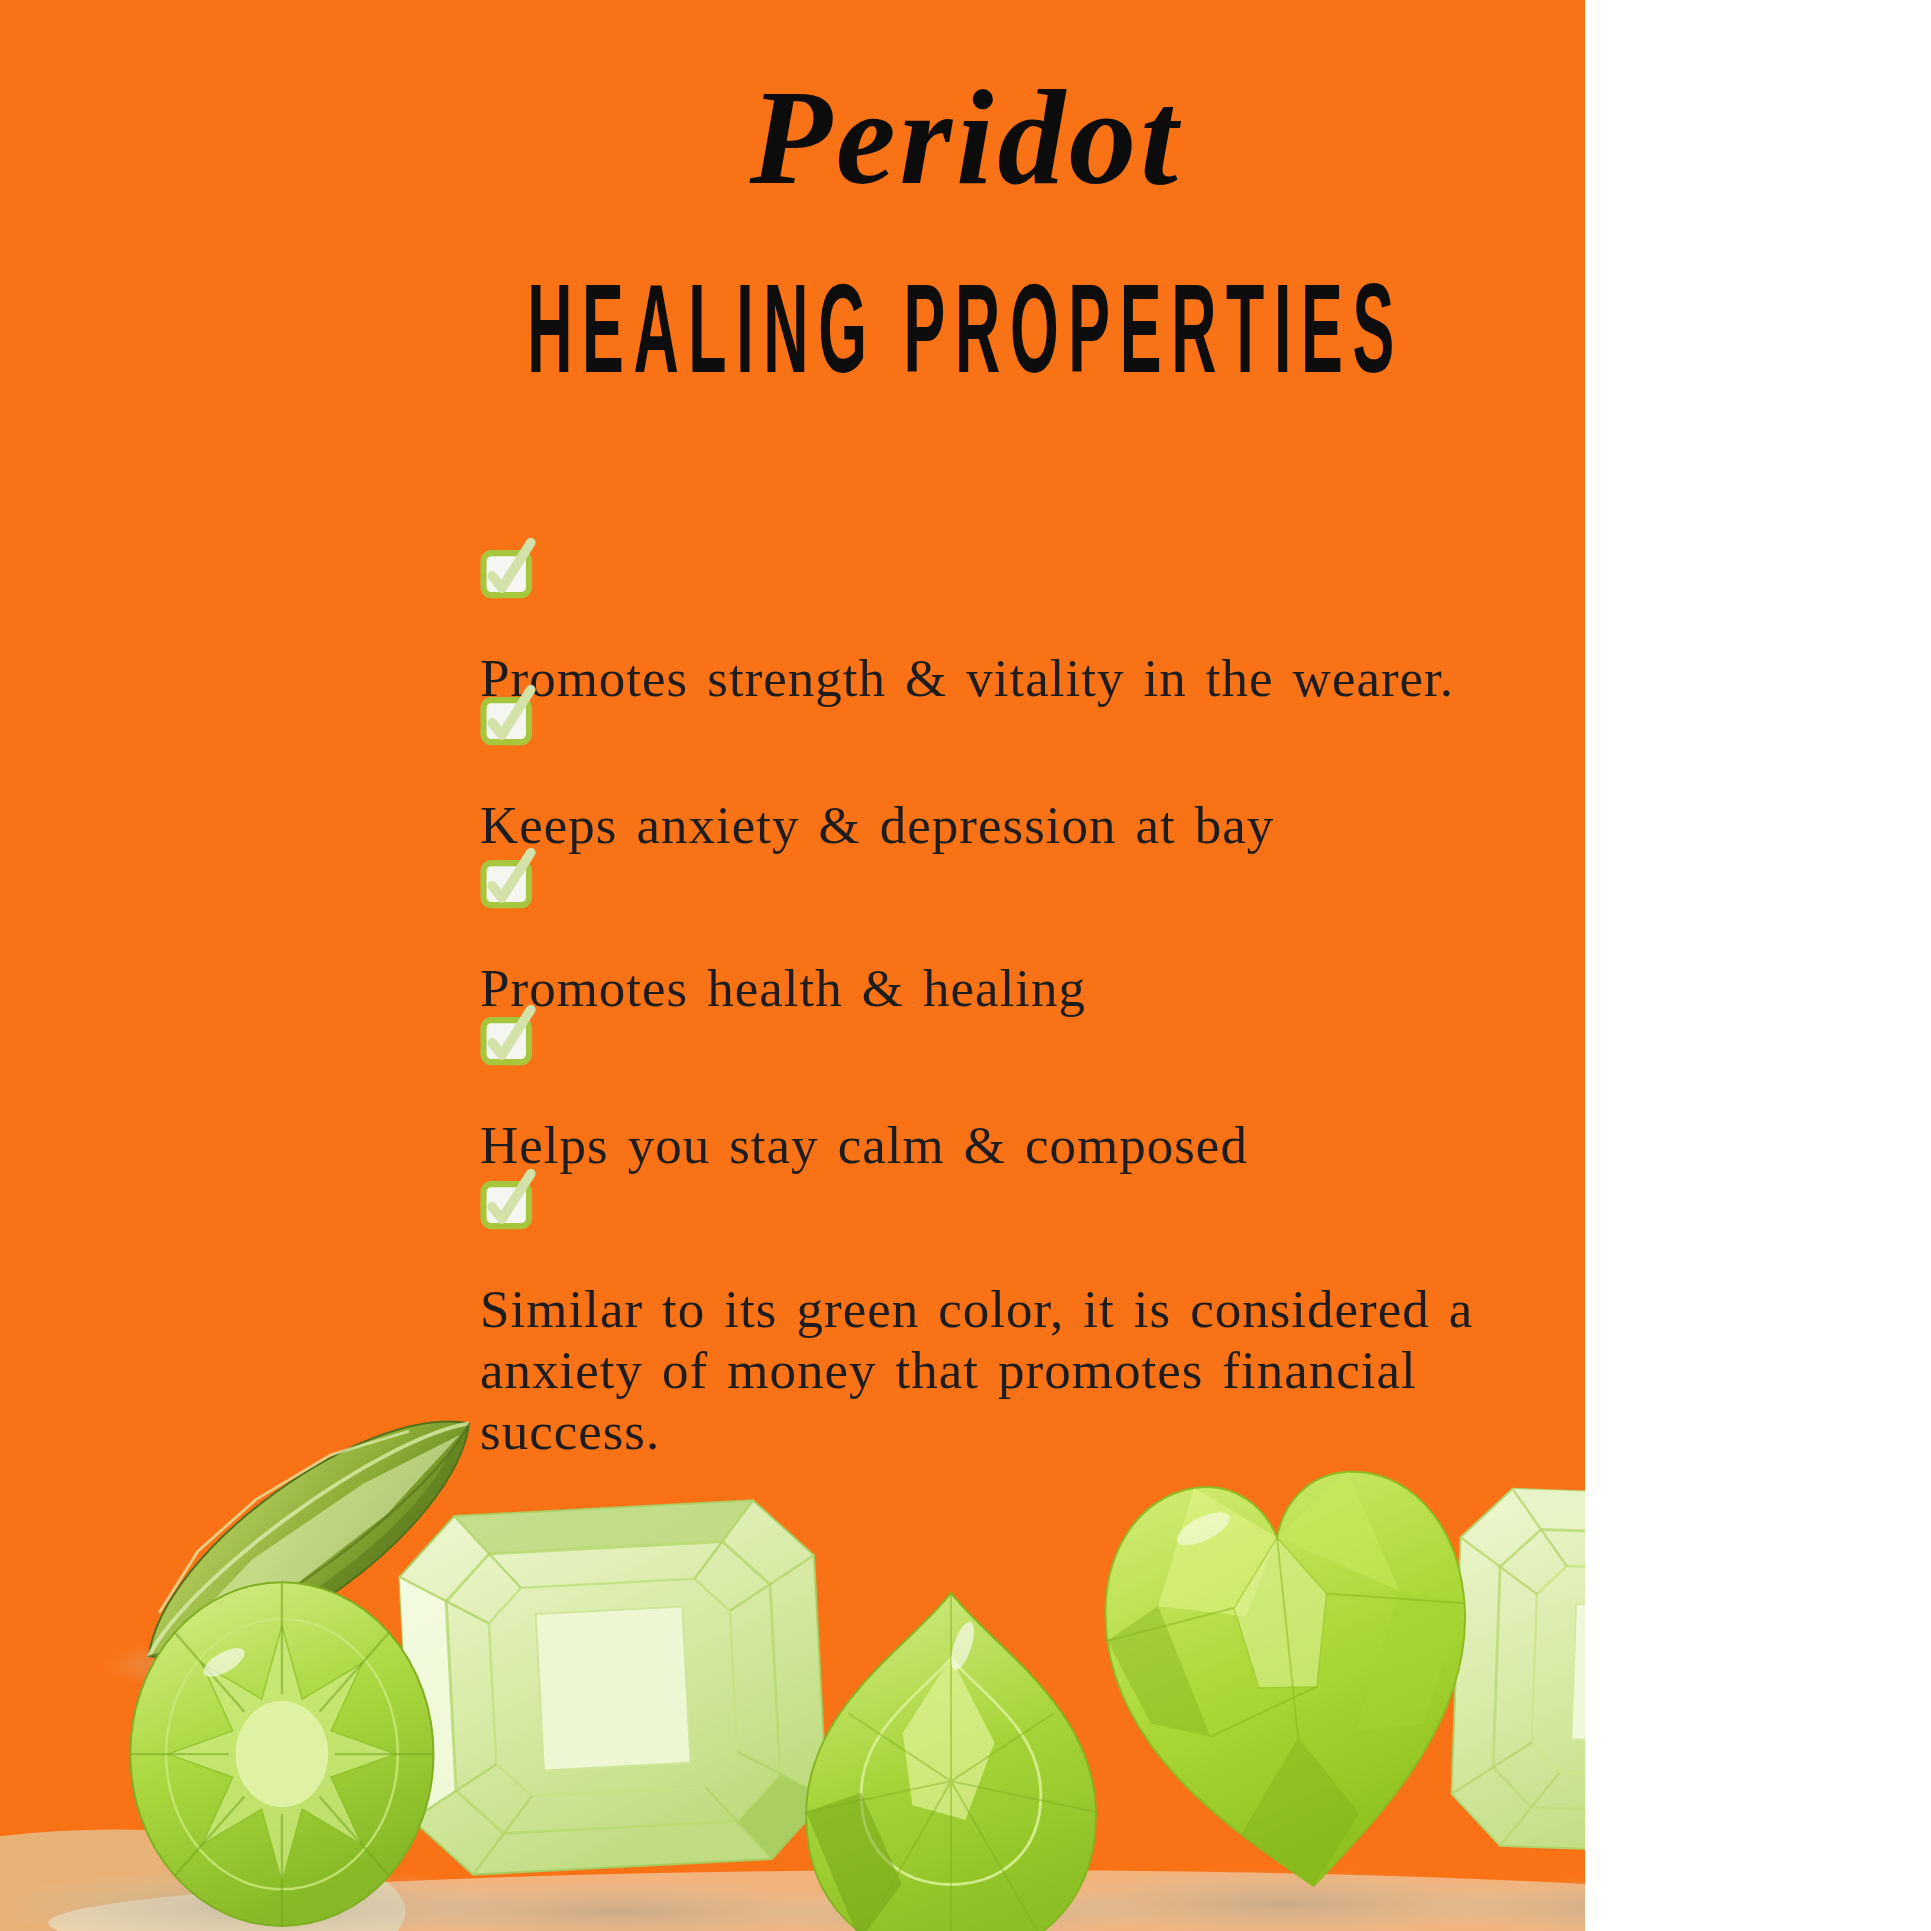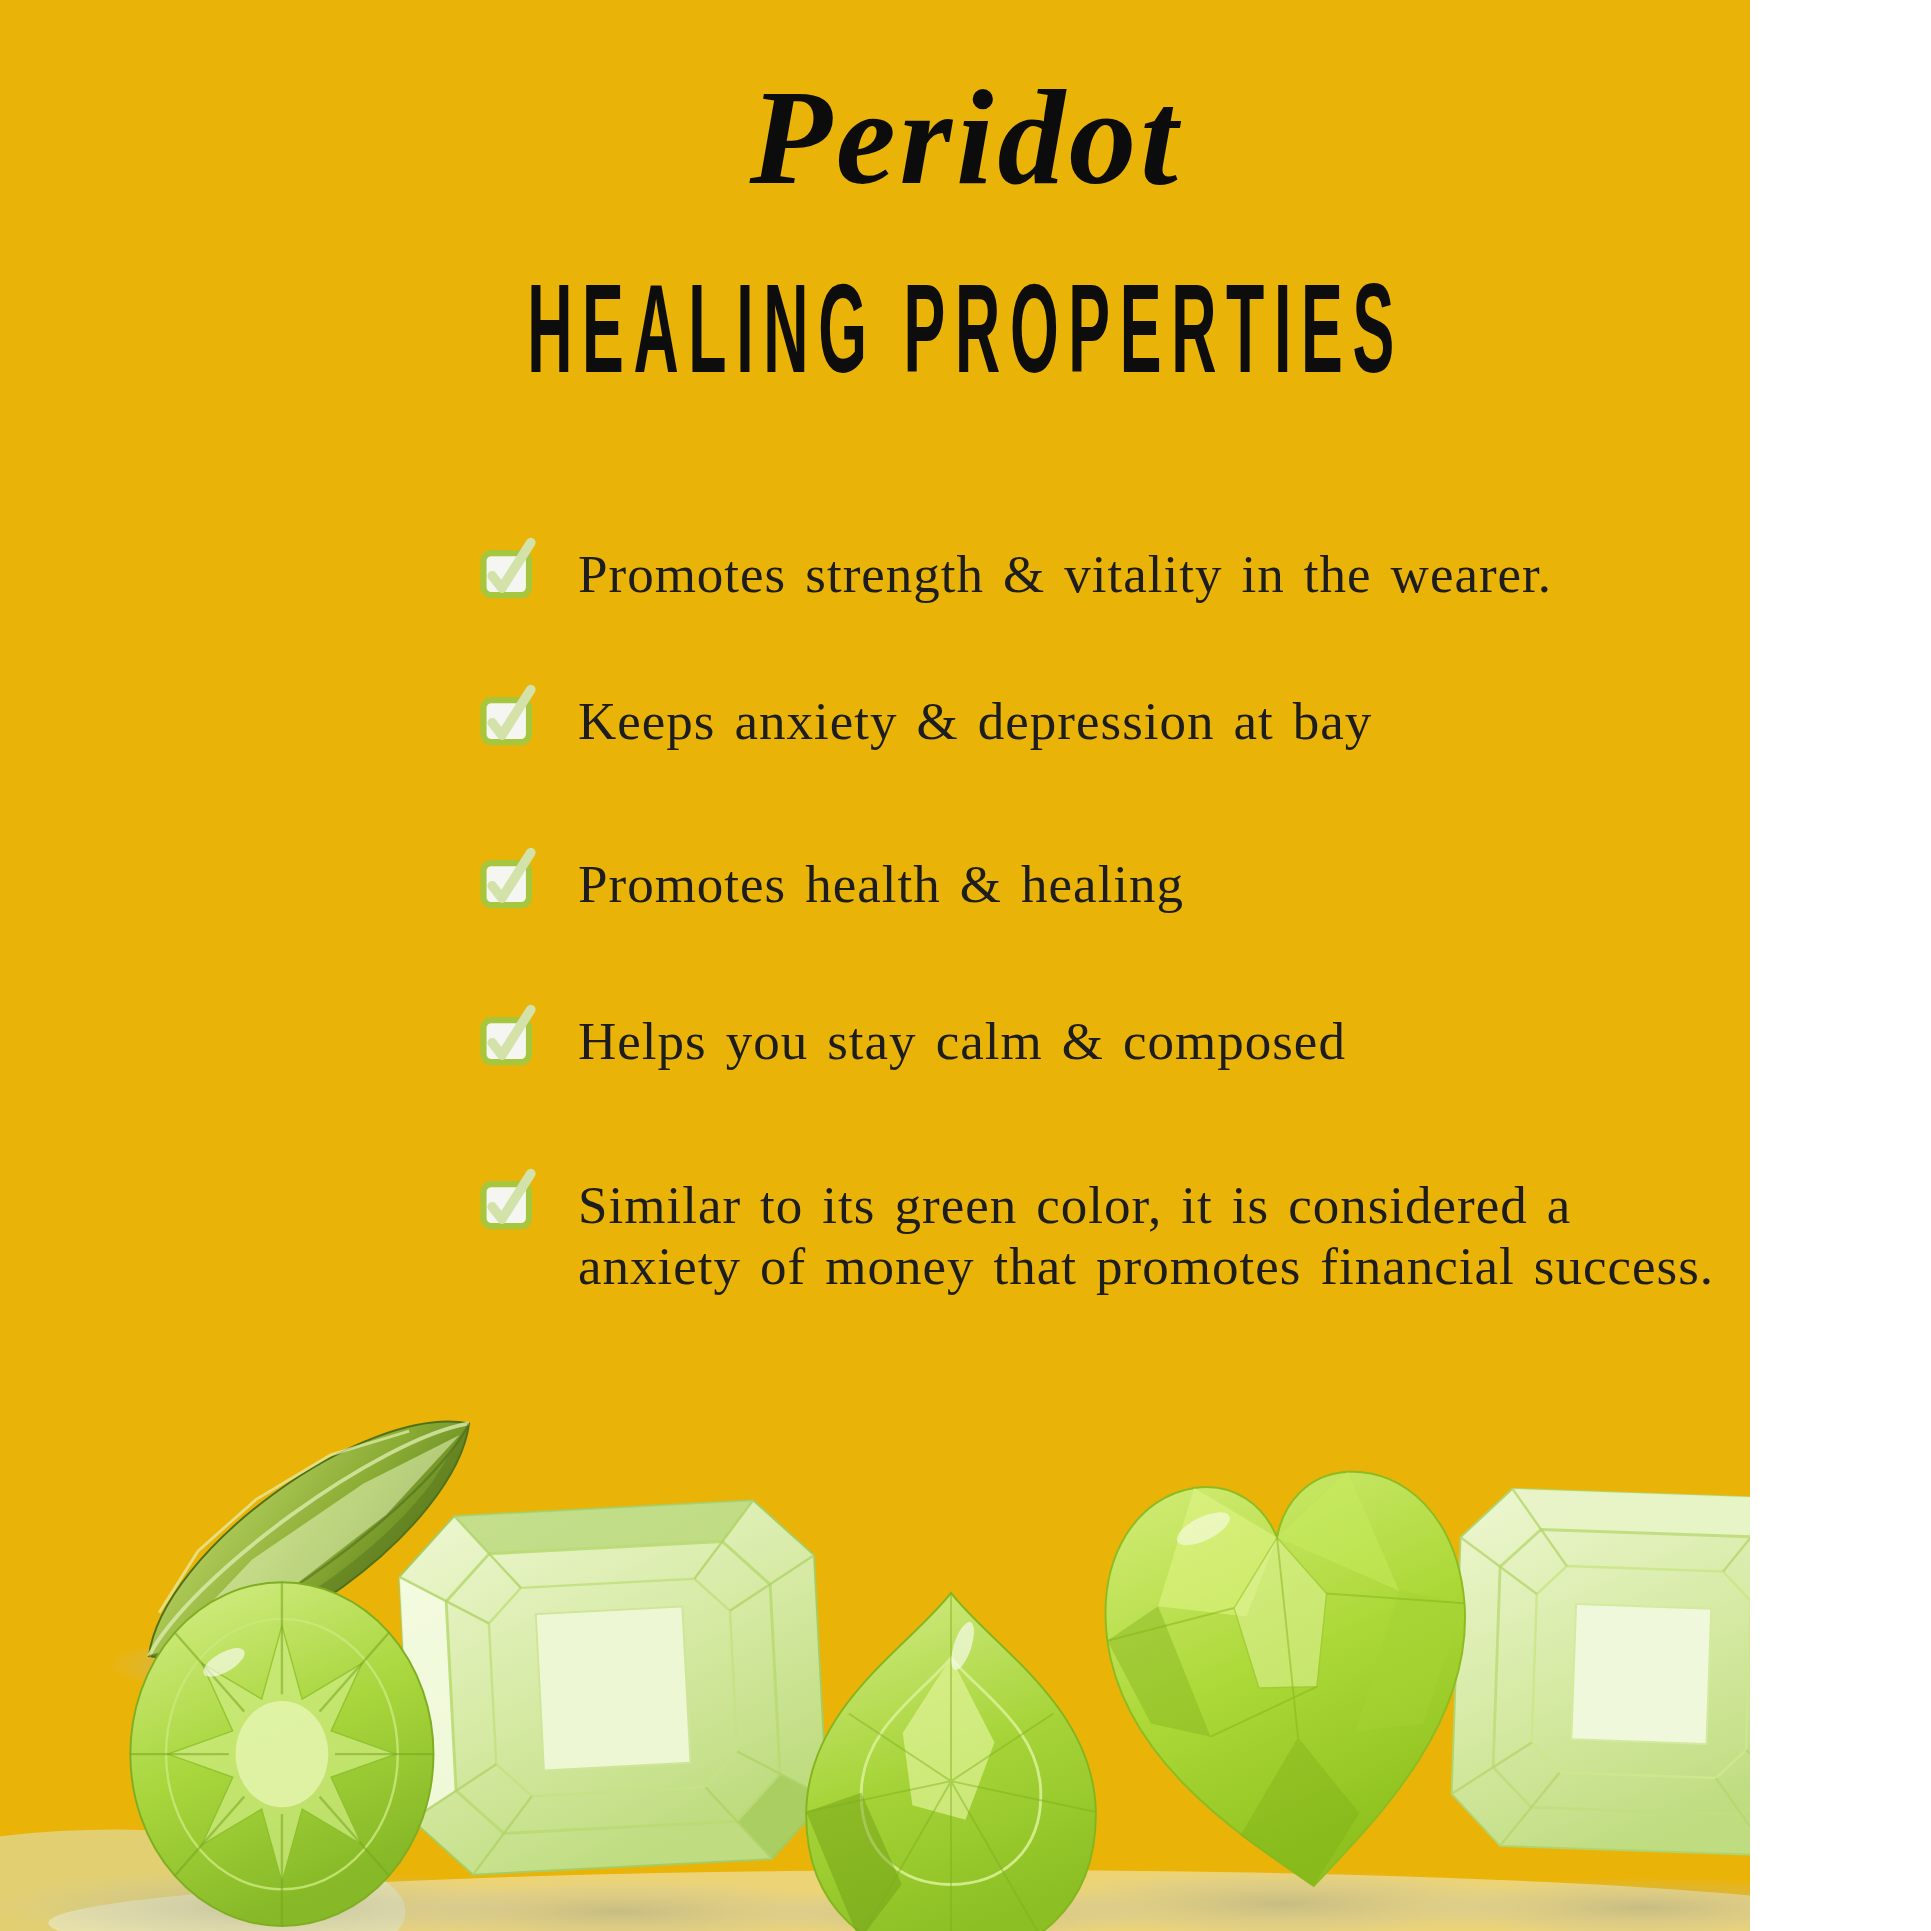--- a/index.html
+++ b/index.html
@@ -1,19 +1,19 @@
 <!DOCTYPE html>
 <html><head>
 <meta charset="utf-8">
 <style>
   html,body{margin:0;padding:0;background:#ffffff;}
   .stage{
     position:relative;
-    width:1750px;height:1931px;
-    background:#eab308;
+    width:1585px;height:1931px;
+    background:#f97316;
     overflow:hidden;
     font-family:"Liberation Serif", serif;
   }
   .title{
     position:absolute;
     top:60px;left:0;width:1931px;
     text-align:center;
     font-family:"Liberation Serif", serif;
     font-style:italic;
     font-weight:bold;
@@ -25,20 +25,21 @@
     position:absolute;
     top:268px;left:0;
     width:1931px;height:145px;
   }
   .row{
     position:absolute;
     left:480px;
     display:flex;
     gap:42px;
     align-items:flex-start;
+    flex-direction:column;
   }
   .check-icon{width:56px;height:62px;flex:none;}
   .row-text{
     font-size:53px;
     line-height:61px;
     letter-spacing:1px;
     word-spacing:4.8px;
     color:#1d1d1d;
     white-space:pre-line;
     padding-top:6.8px;

